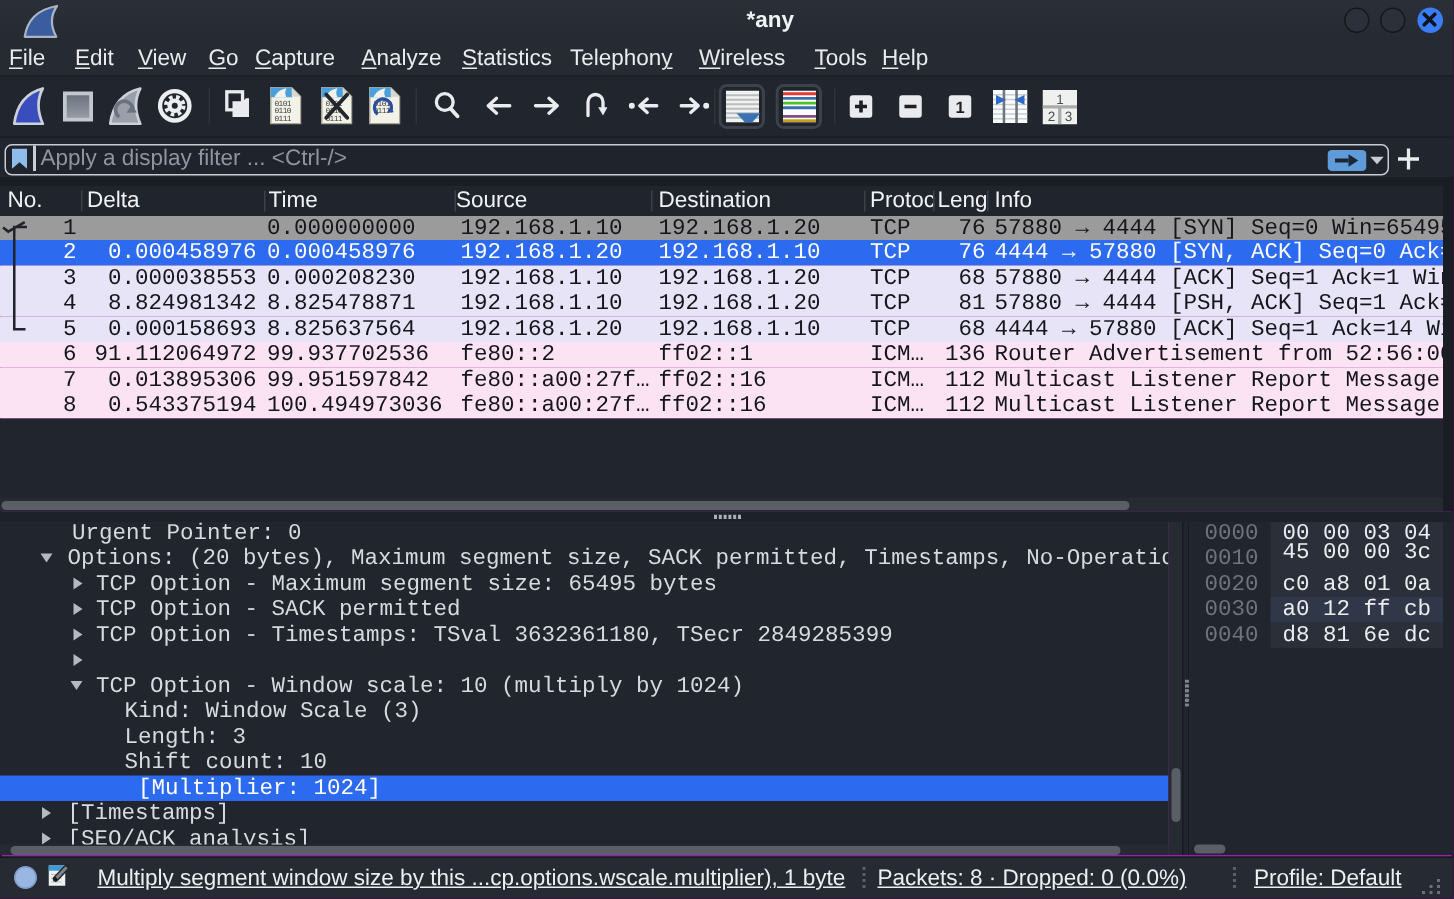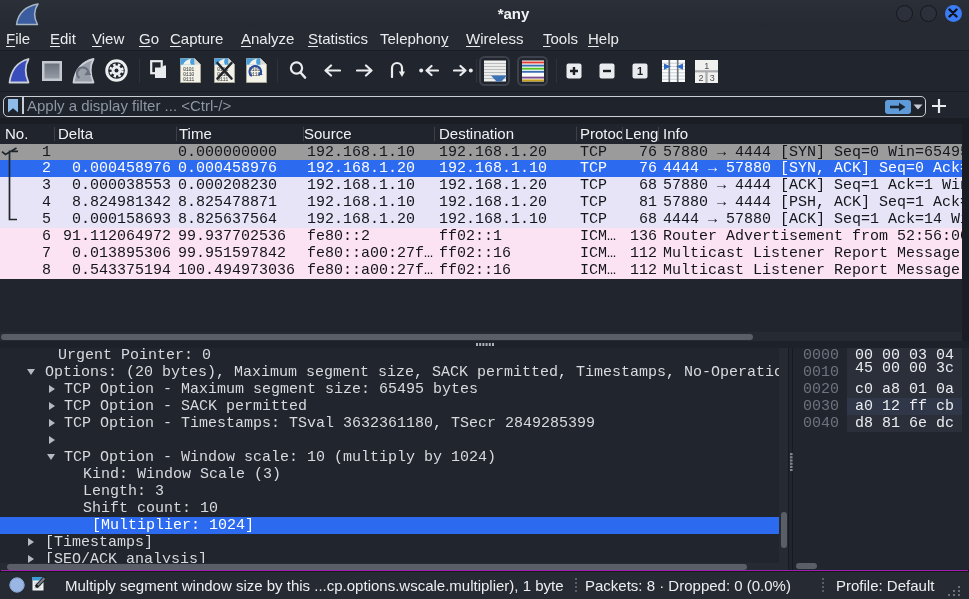--- a/index.html
+++ b/index.html
@@ -66,21 +66,21 @@
 #hex{position:absolute;left:793px;top:348px;width:176px;height:222px;background:#21252d;
   font-family:"Liberation Mono",monospace;font-size:15px;overflow:hidden;}
 #hexblock{position:absolute;left:54px;top:0;width:115px;height:84px;background:#2a2f39;}
 #hex .hr{position:absolute;height:17px;line-height:17px;white-space:pre;}
 #hex .off{left:10px;color:#6e747e;}
 #hex .byt{left:62px;color:#eaecef;}
 #hexthumb{position:absolute;left:3px;top:215px;width:21px;height:6px;background:#5a5f67;border-radius:3px;}
 
 #status{position:absolute;left:0;top:571px;width:969px;height:28px;background:#262a33;
   border-top:1px solid #15181e;box-sizing:border-box;font-size:15px;color:#eceef0;}
-#status b{position:absolute;font-weight:normal;line-height:27px;white-space:pre;}
+#status b{position:absolute;font-weight:normal;line-height:27px;white-space:pre;text-decoration:underline;}
 .dotsep{position:absolute;top:6px;width:2px;height:16px;
   background-image:repeating-linear-gradient(#5a5f66 0 2px,transparent 2px 4px);}
 </style></head>
 <body>
 <div id="win">
 
 <div id="titlebar">
   <svg class="abs" style="left:15px;top:3px" width="25" height="23" viewBox="0 0 25 23">
     <path d="M1.5,21.5 C3,11 9,3.5 23,1 C18.5,7.5 19,15 22.5,21.5 Z" fill="#3b5c9f" stroke="#a8b6c4" stroke-width="1.5" stroke-linejoin="round"></path>
   </svg>
@@ -378,21 +378,21 @@
     <rect x="0" y="0" width="2" height="3" fill="#aab0b8"></rect>
         <rect x="3.2" y="0" width="2" height="3" fill="#aab0b8"></rect>
     <rect x="6.4" y="0" width="2" height="3" fill="#aab0b8"></rect>
         <rect x="9.6" y="0" width="2" height="3" fill="#aab0b8"></rect>
     <rect x="12.8" y="0" width="2" height="3" fill="#aab0b8"></rect>
         <rect x="16" y="0" width="2" height="3" fill="#aab0b8"></rect>
   </svg>
 </div>
 
 <div id="details">
-  <div class="dr" style="top:-1px;left:58px">Urgent Pointer: 0</div>
+  <div class="dr" style="top:-1px;left:48px">Urgent Pointer: 0</div>
   <div class="dr" style="top:16px;left:45px">Options: (20 bytes), Maximum segment size, SACK permitted, Timestamps, No-Operatio</div>
   <div class="dr" style="top:33px;left:64px">TCP Option - Maximum segment size: 65495 bytes</div>
   <div class="dr" style="top:50px;left:64px">TCP Option - SACK permitted</div>
   <div class="dr" style="top:67px;left:64px">TCP Option - Timestamps: TSval 3632361180, TSecr 2849285399</div>
   <div class="dr" style="top:101px;left:64px">TCP Option - Window scale: 10 (multiply by 1024)</div>
   <div class="dr" style="top:118px;left:83px">Kind: Window Scale (3)</div>
   <div class="dr" style="top:135px;left:83px">Length: 3</div>
   <div class="dr" style="top:152px;left:83px">Shift count: 10</div>
   <div class="dr" style="top:169px;left:0;background:#2c6af0;color:#fff"><span style="position:absolute;left:92px">[Multiplier: 1024]</span></div>
   <div class="dr" style="top:203px;left:45px">[SEQ/ACK analysis]</div>

